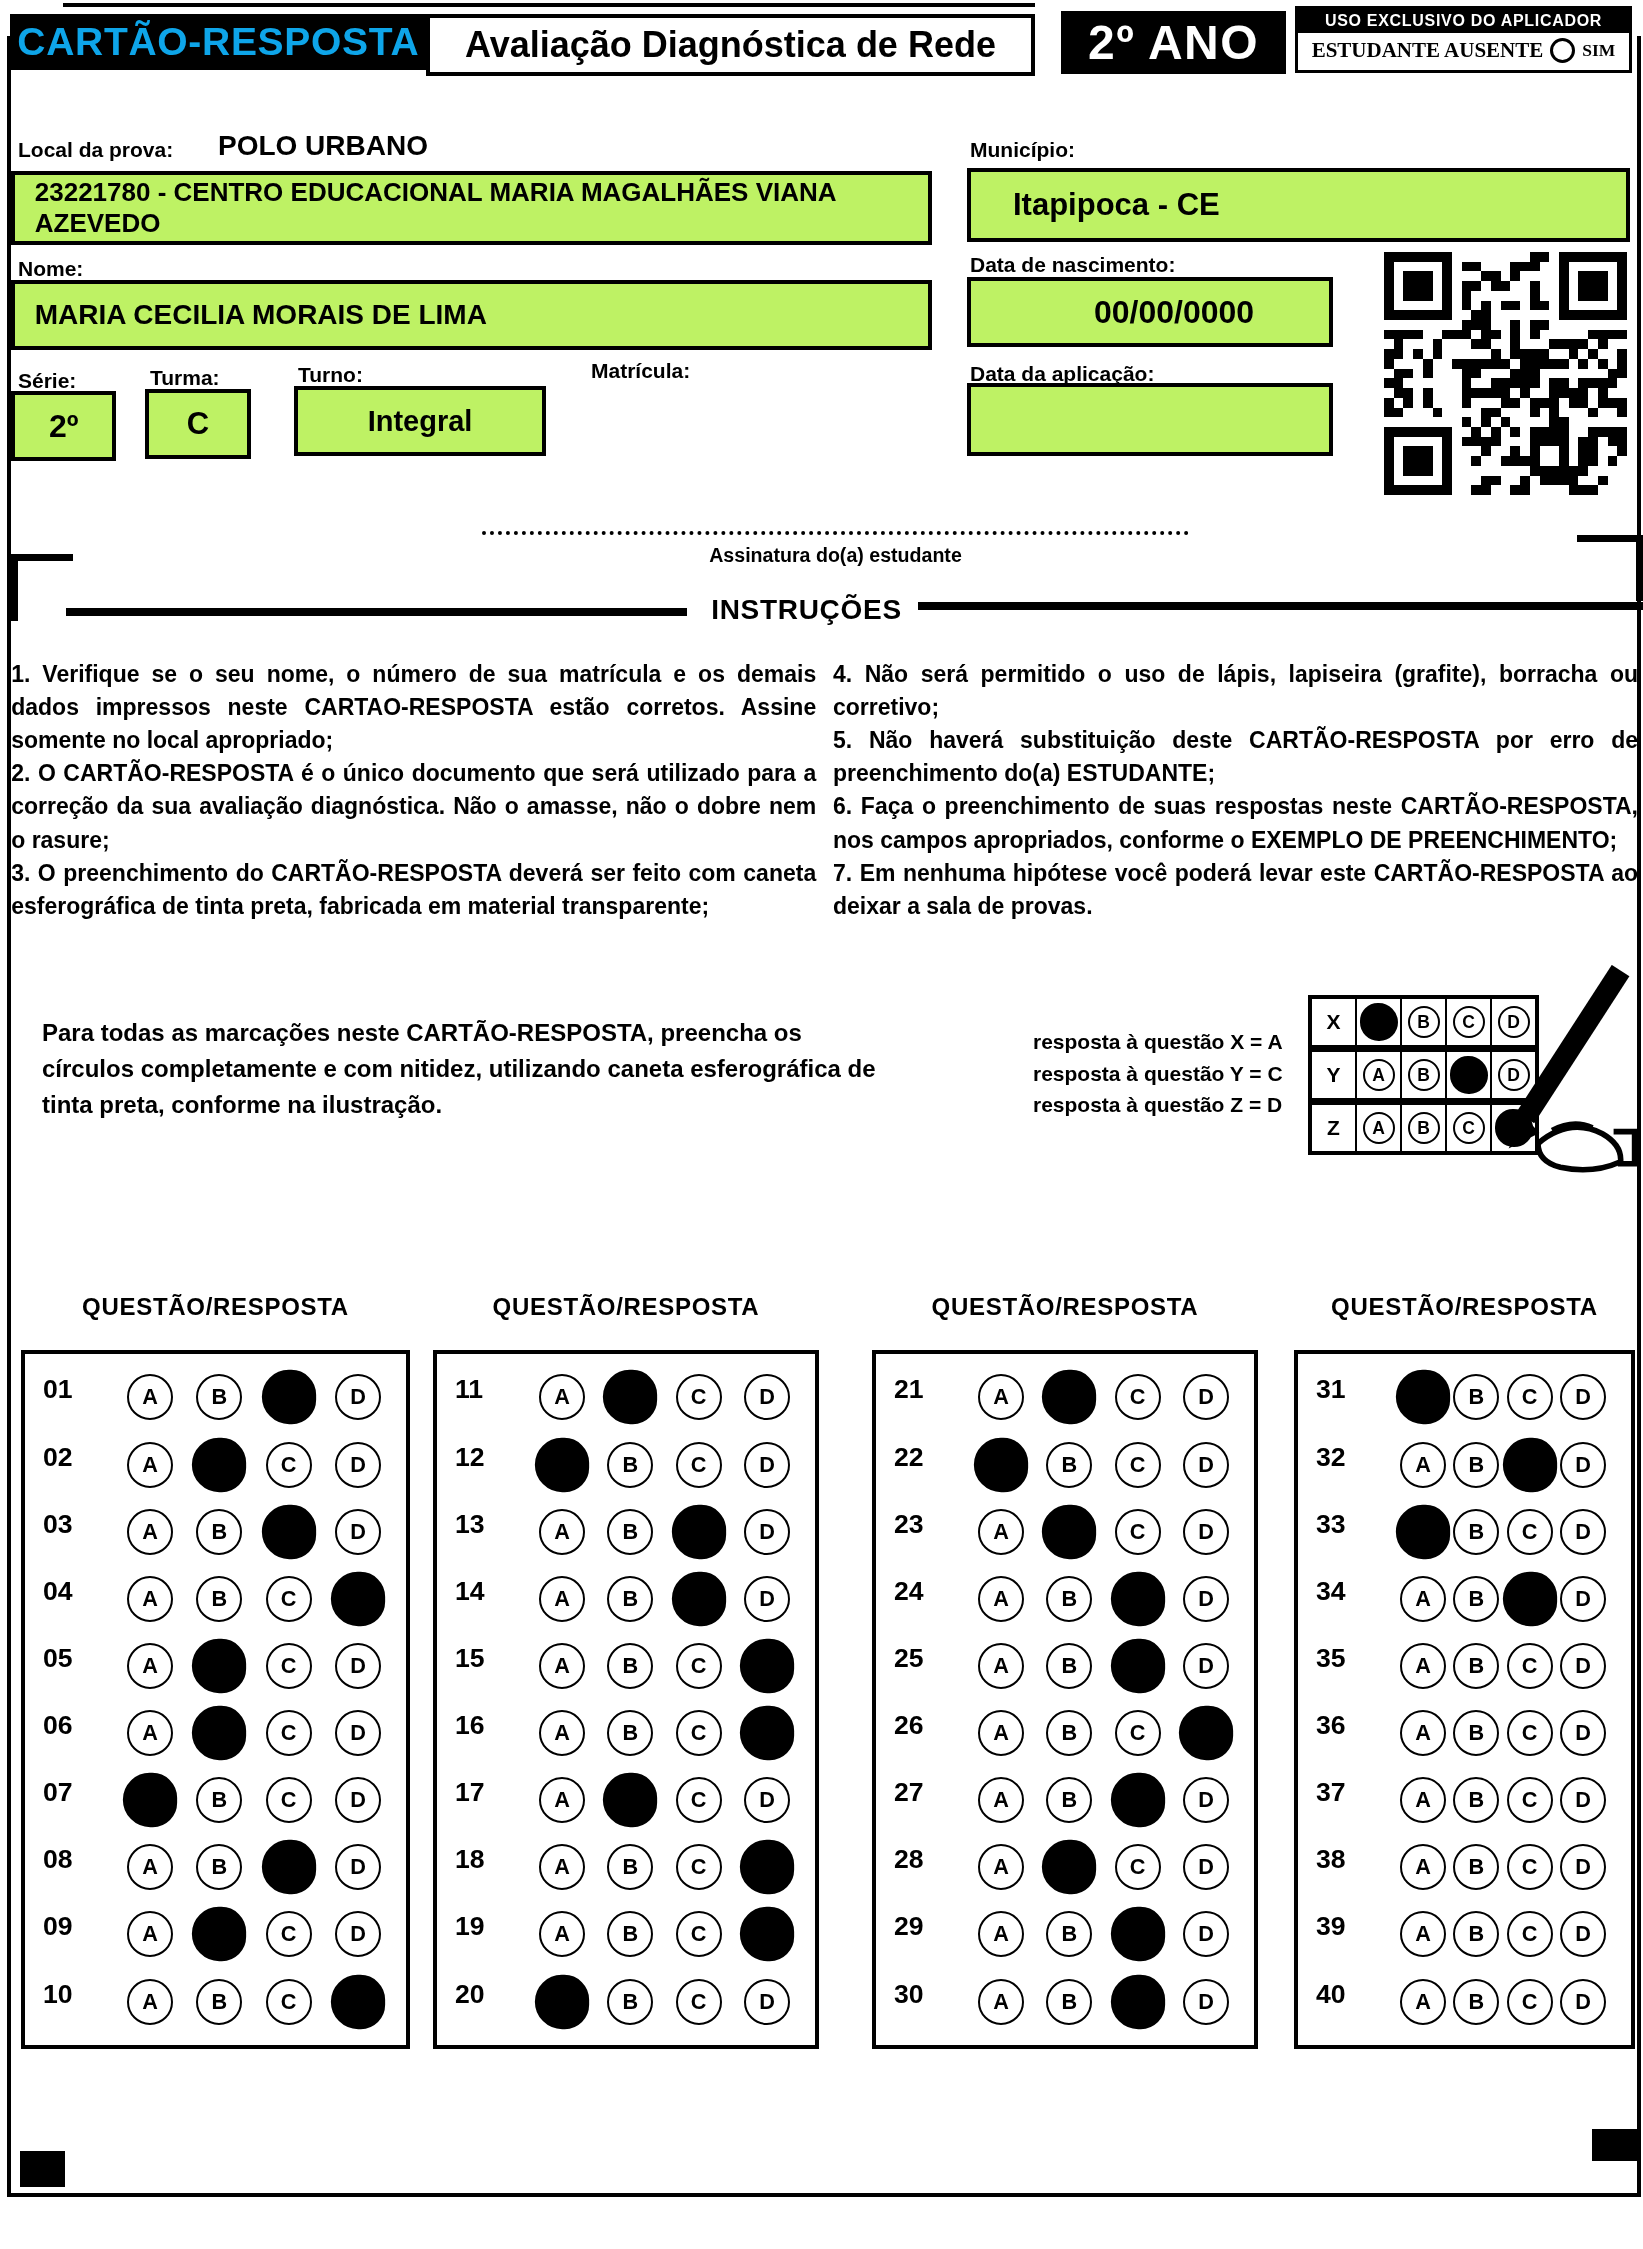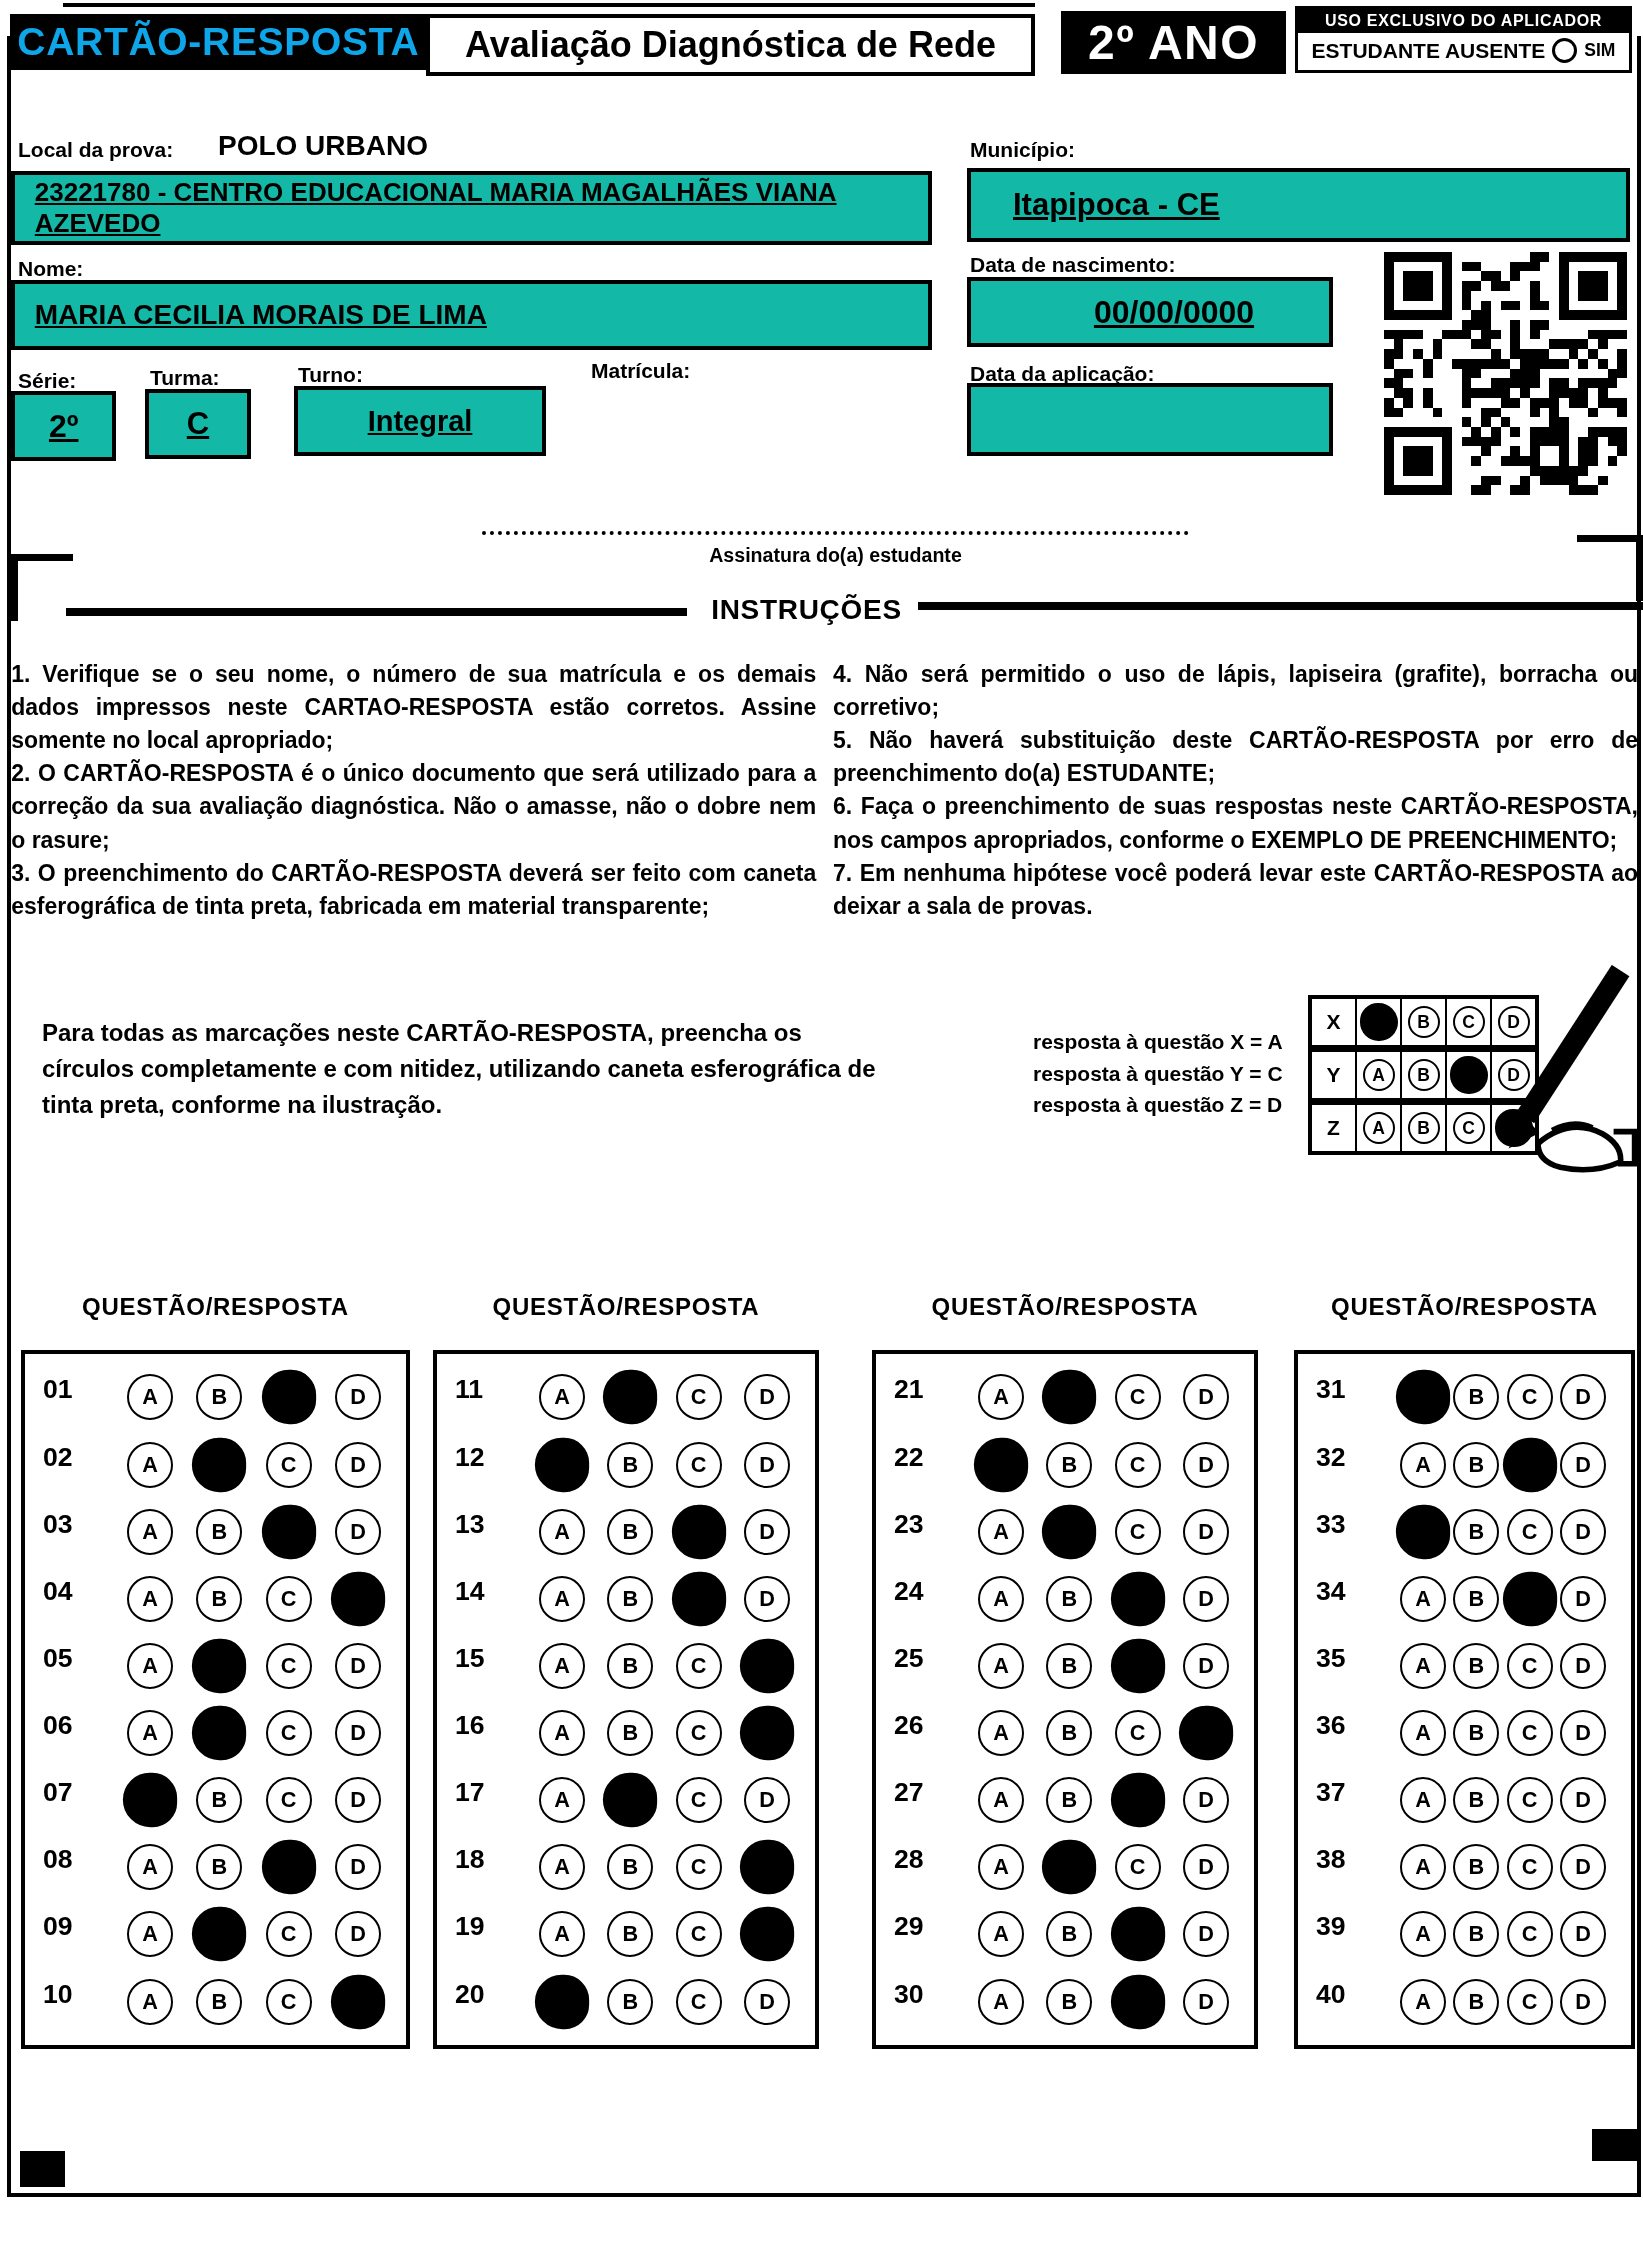--- a/index.html
+++ b/index.html
@@ -21,27 +21,27 @@
   
   .hdr-card{left:9.8px;top:14px;width:417px;height:56px;background:#000;color:#0ea5e9;
     display:flex;align-items:center;justify-content:center;font-size:39px;letter-spacing:0.7px;}
   .hdr-assess{left:426px;top:14px;width:609px;height:62px;border:4.2px solid #000;box-sizing:border-box;
     display:flex;align-items:center;justify-content:center;font-size:36px;}
   .hdr-grade{left:1041px;top:11.2px;width:225px;height:63px;background:#000;color:#fff;
     display:flex;align-items:center;justify-content:center;font-size:48px;letter-spacing:1.4px;margin-left:20px;}
   .hdr-applicator{left:1295px;top:5.6px;width:337px;height:67px;border:3.5px solid #000;box-sizing:border-box;background:#fff;}
   .hdr-applicator .bar{height:24px;background:#000;color:#fff;display:flex;align-items:center;justify-content:center;
     font-size:16px;letter-spacing:0.7px;}
-  .hdr-applicator .absent{height:36px;display:flex;align-items:center;justify-content:center;gap:7px;font-size:21px;}
+  .hdr-applicator .absent{height:36px;display:flex;align-items:center;justify-content:center;gap:7px;font-size:21px;font-family:Liberation Serif, serif;}
   .circle-sm{display:inline-block;width:25px;height:25px;border:3.5px solid #000;border-radius:50%;box-sizing:border-box;}
   .sim{font-size:17.5px;}
 
   
   .lbl{font-size:21px;}
-  .boxed{border:4.2px solid #000;box-sizing:border-box;display:flex;align-items:center;background:#14b8a6;text-decoration:underline;}
+  .boxed{border:4.2px solid #000;box-sizing:border-box;display:flex;align-items:center;background:#bef264;}
   .lbl-local{left:18px;top:138px;}
   .val-polo{left:218px;top:130px;font-size:28px;}
   .box-school{left:11.2px;top:171px;width:921px;height:74px;padding-left:19.6px;font-size:26px;}
   .lbl-municipio{left:970px;top:138px;}
   .box-municipio{left:967px;top:168px;width:663px;height:74px;padding-left:42px;font-size:31px;}
   .lbl-nome{left:18px;top:257px;}
   .box-nome{left:11.2px;top:280px;width:921px;height:70px;padding-left:19.6px;font-size:28px;}
   .lbl-nascimento{left:970px;top:253px;}
   .box-nascimento{left:967px;top:277px;width:366px;height:70px;justify-content:center;font-size:32px;padding-left:48px;}
   .lbl-serie{left:18px;top:369px;}

